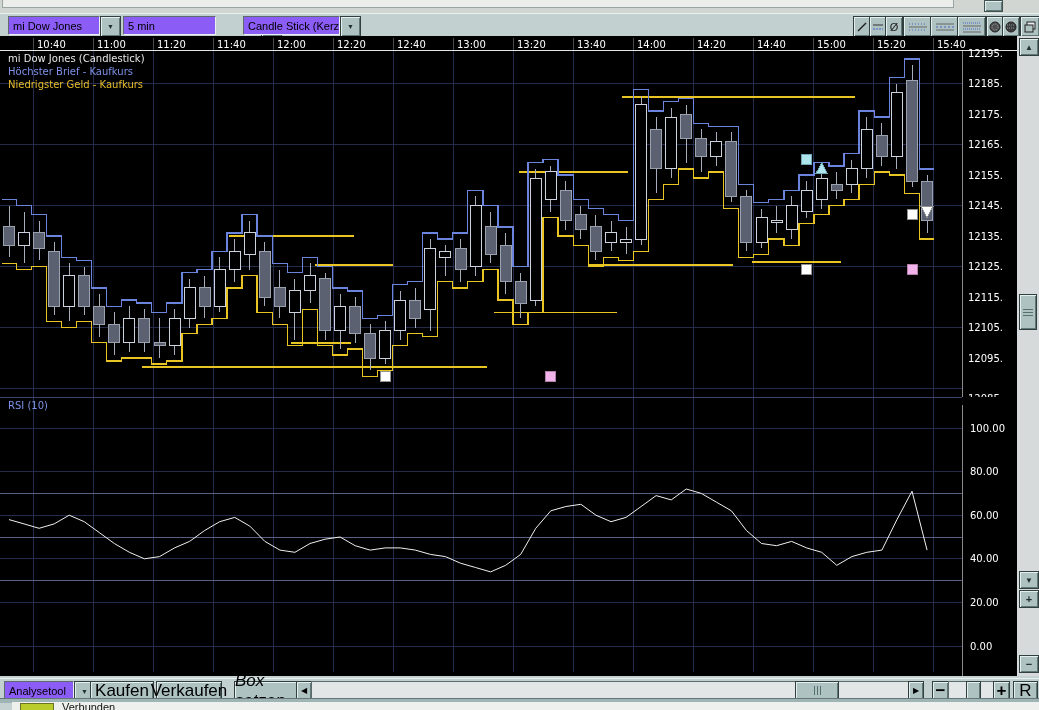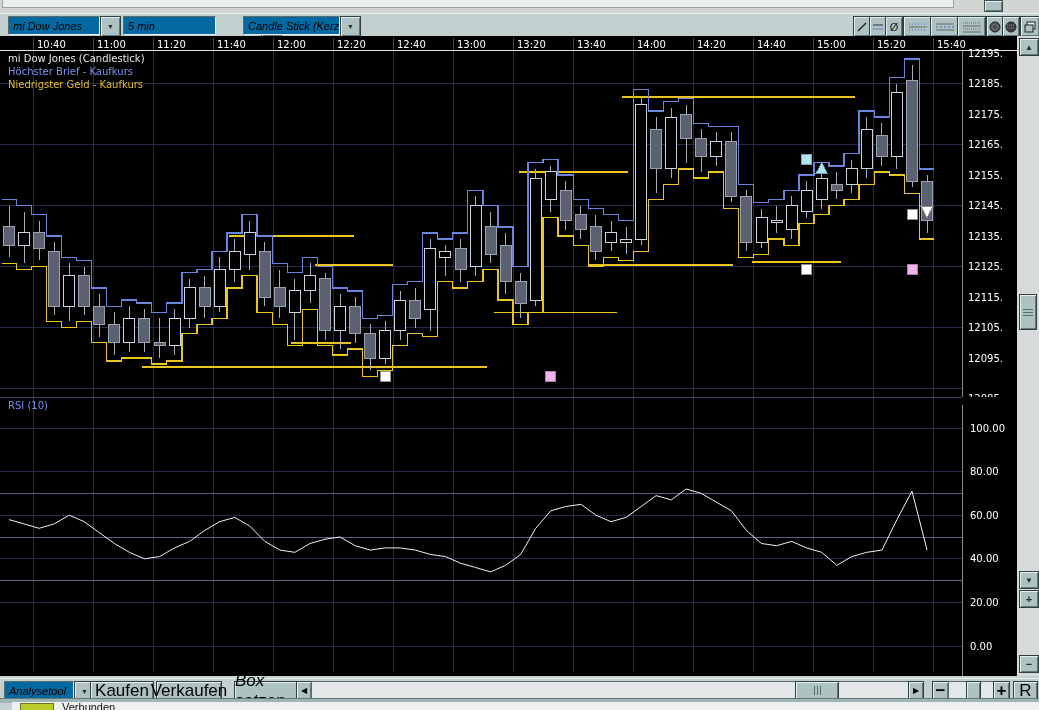--- a/index.html
+++ b/index.html
@@ -6,21 +6,21 @@
   #app{position:relative;width:1039px;height:710px;overflow:hidden;background:#c6d2d2;
        font-family:"Liberation Sans","DejaVu Sans",sans-serif;font-size:11px;color:#000;}
   .abs{position:absolute;}
   
   #top-strip{left:0;top:0;width:1039px;height:13px;background:#d2d6d2;}
   #top-strip .panel-edge{left:2px;top:0;width:950px;height:7px;background:#eceeec;border:1px solid #98a4a4;border-top:none;}
   .nub{background:#aec2c2;border:1px solid #41524f;box-shadow:inset 1px 1px 0 #e4efef, inset -1px -1px 0 #5f7777;}
   
   #toolbar-top{left:0;top:13px;width:1039px;height:23px;background:#c2d0d0;border-top:1px solid #e8f0f0;border-bottom:1px solid #50605f;}
   .combo{position:absolute;height:19px;display:flex;}
-  .combo .field{background:#0369a1;border:1px solid;border-color:#5c6b6b #e9efef #e9efef #5c6b6b;height:17px;display:flex;align-items:center;padding:0 4px;white-space:nowrap;overflow:hidden;font-style:italic;}
+  .combo .field{background:#8b5cf6;border:1px solid;border-color:#5c6b6b #e9efef #e9efef #5c6b6b;height:17px;display:flex;align-items:center;padding:0 4px;white-space:nowrap;overflow:hidden;}
   .combo .drop{width:19px;height:19px;display:flex;align-items:center;justify-content:center;font-size:7px;color:#23302f;}
   .btn3d{background:#aec2c2;border:1px solid #31403f;box-shadow:inset 1px 1px 0 #e4efef, inset -1px -1px 0 #5f7777;display:flex;align-items:center;justify-content:center;}
   .iconbtn{position:absolute;top:2px;height:19px;}
   
   #chart-wrap{left:0;top:36px;width:1017px;height:640px;background:#000;}
   #vscroll{left:1017px;top:36px;width:22px;height:640px;background:#d6dada;}
   .vbtn{left:2px;width:18px;height:16px;font-size:8px;color:#23302f;}
   
   #toolbar-bottom{left:0;top:678px;width:1039px;height:20px;background:#c2d0d0;border-top:1px solid #e8f0f0;}
   .bbtn{position:absolute;top:2px;height:17px;font-size:17px;}

